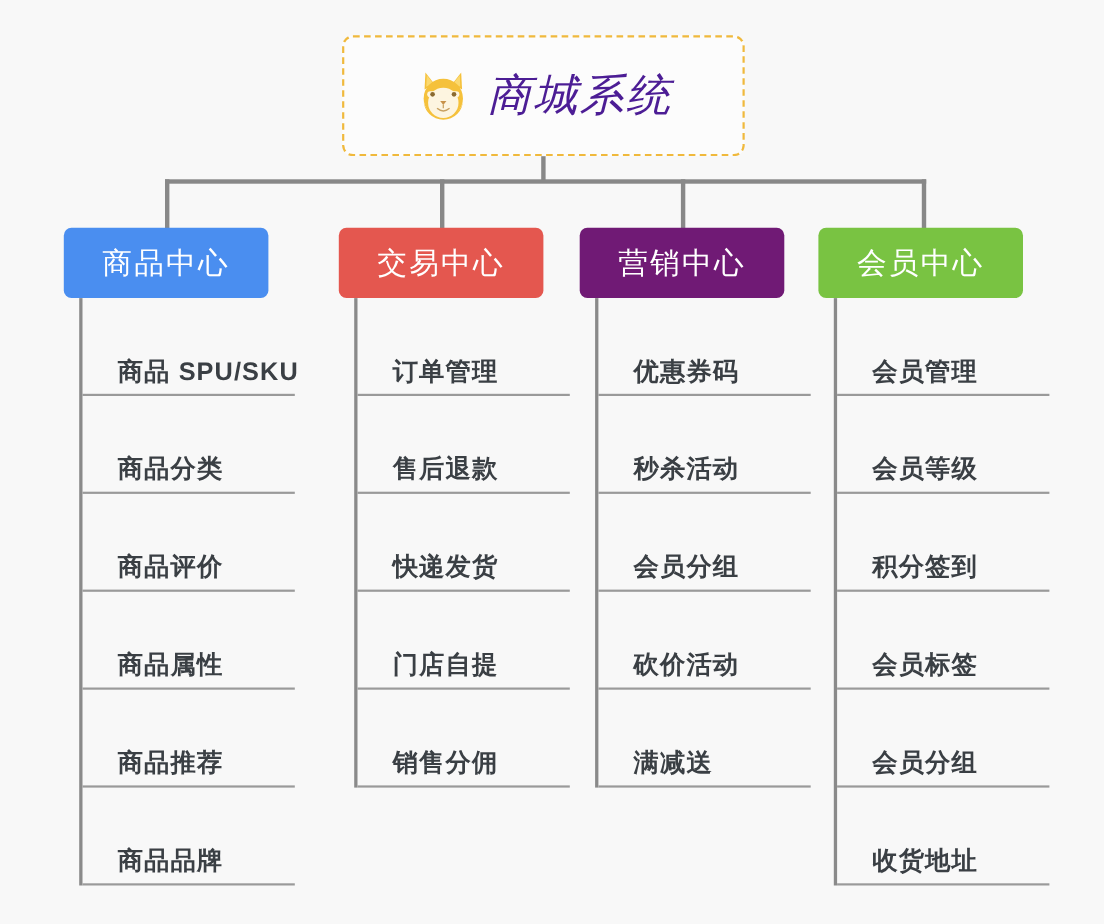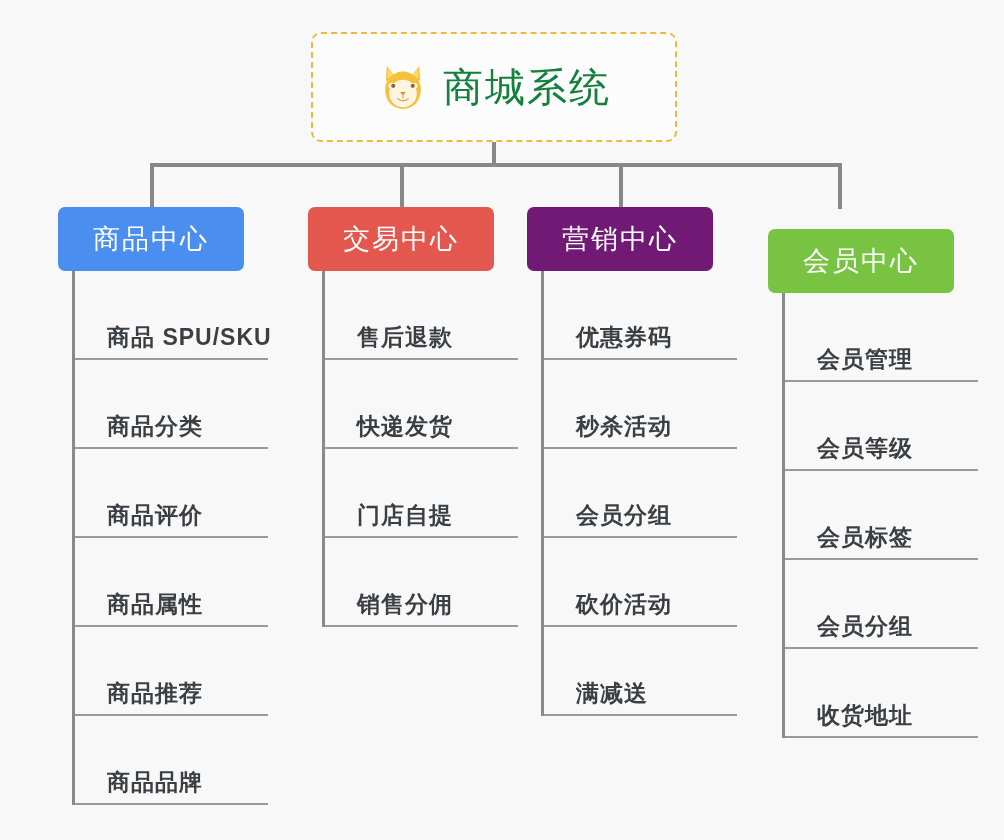--- a/index.html
+++ b/index.html
@@ -36,24 +36,25 @@
     gap: 14px;
   }
   .root-emoji {
     width: 52px;
     height: 52px;
     display: block;
     flex: none;
   }
   .root-title {
     font-size: 40px;
-    color: #15803d;
+    color: #4c1d95;
     letter-spacing: 2px;
     line-height: 1;
     white-space: nowrap;
+    font-style: italic;
   }
 
   
   .conn {
     position: absolute;
     background: #888888;
   }
   .conn-v { width: 4px; }
   .conn-h { height: 4px; }
 
@@ -158,20 +159,23 @@
         </div>
     </div>
   </div>
 
   <div class="col" style="left:308px; width:186px;">
     <div class="col-head" style="background:#e4574f;">
       <span>交易中心</span>
     </div>
     <div class="col-body">
       <div class="leaf">
+          <div class="leaf-inner"><span class="leaf-label">订单管理</span></div>
+        </div>
+      <div class="leaf">
           <div class="leaf-inner"><span class="leaf-label">售后退款</span></div>
         </div>
       <div class="leaf">
           <div class="leaf-inner"><span class="leaf-label">快递发货</span></div>
         </div>
       <div class="leaf">
           <div class="leaf-inner"><span class="leaf-label">门店自提</span></div>
         </div>
       <div class="leaf">
           <div class="leaf-inner"><span class="leaf-label">销售分佣</span></div>
@@ -195,32 +199,35 @@
         </div>
       <div class="leaf">
           <div class="leaf-inner"><span class="leaf-label">砍价活动</span></div>
         </div>
       <div class="leaf">
           <div class="leaf-inner"><span class="leaf-label">满减送</span></div>
         </div>
     </div>
   </div>
 
-  <div class="col" style="left:768px; width:186px;margin-top:22px;">
+  <div class="col" style="left:744px; width:186px;">
     <div class="col-head" style="background:#79c342;">
       <span>会员中心</span>
     </div>
     <div class="col-body">
       <div class="leaf">
           <div class="leaf-inner"><span class="leaf-label">会员管理</span></div>
         </div>
       <div class="leaf">
           <div class="leaf-inner"><span class="leaf-label">会员等级</span></div>
         </div>
       <div class="leaf">
+          <div class="leaf-inner"><span class="leaf-label">积分签到</span></div>
+        </div>
+      <div class="leaf">
           <div class="leaf-inner"><span class="leaf-label">会员标签</span></div>
         </div>
       <div class="leaf">
           <div class="leaf-inner"><span class="leaf-label">会员分组</span></div>
         </div>
       <div class="leaf">
           <div class="leaf-inner"><span class="leaf-label">收货地址</span></div>
         </div>
     </div>
   </div>

